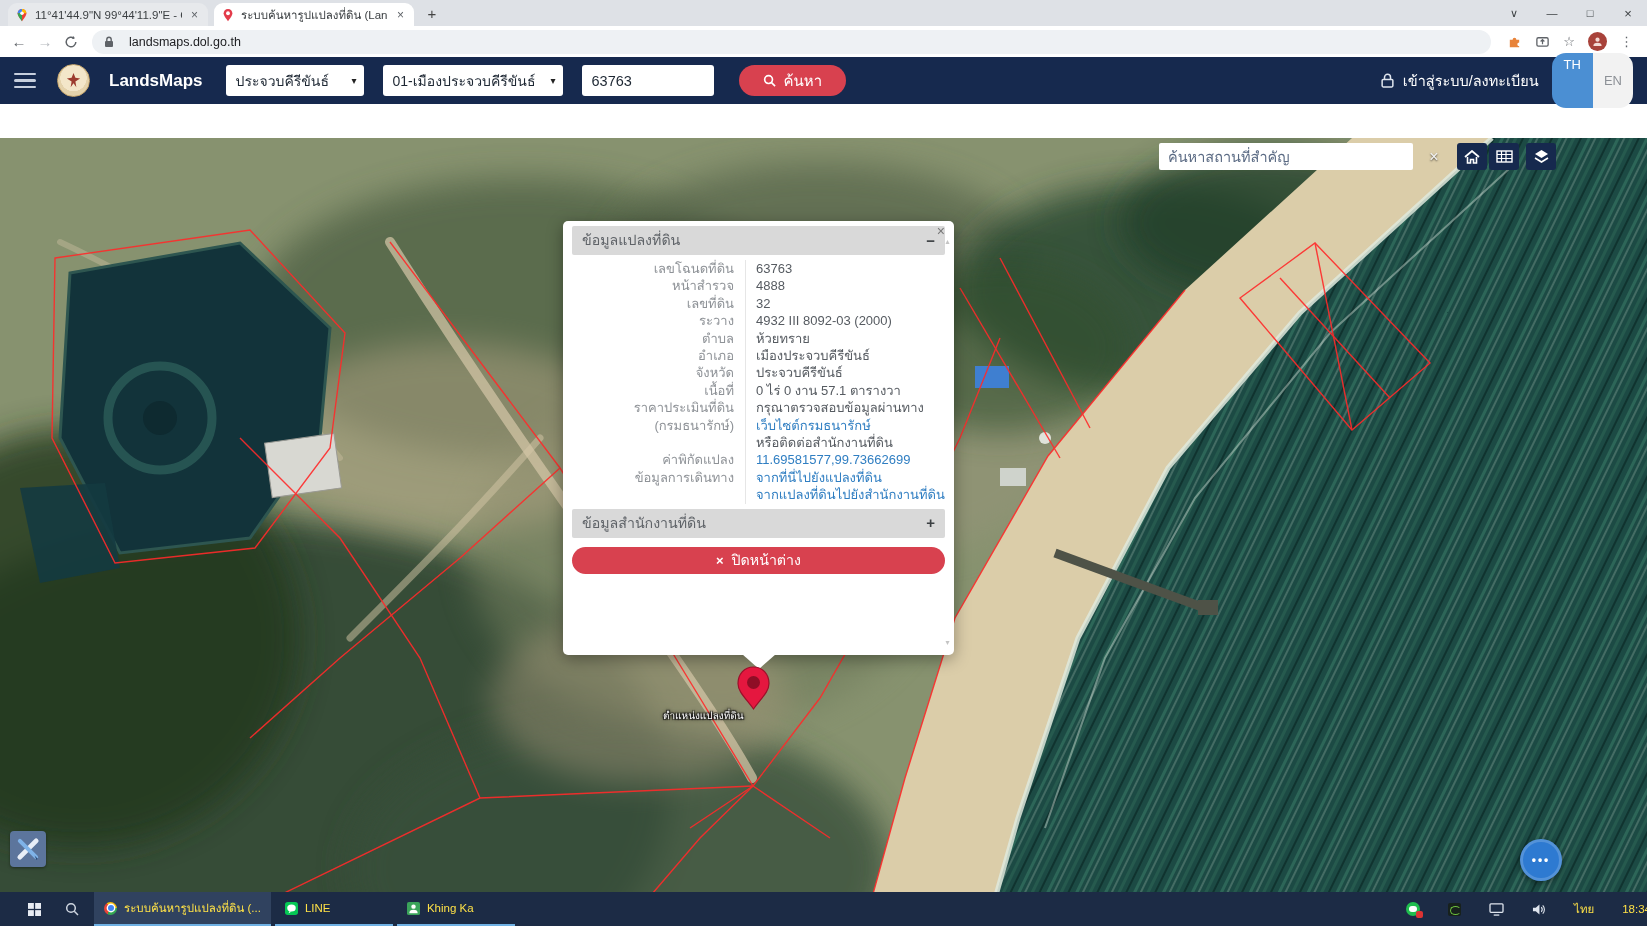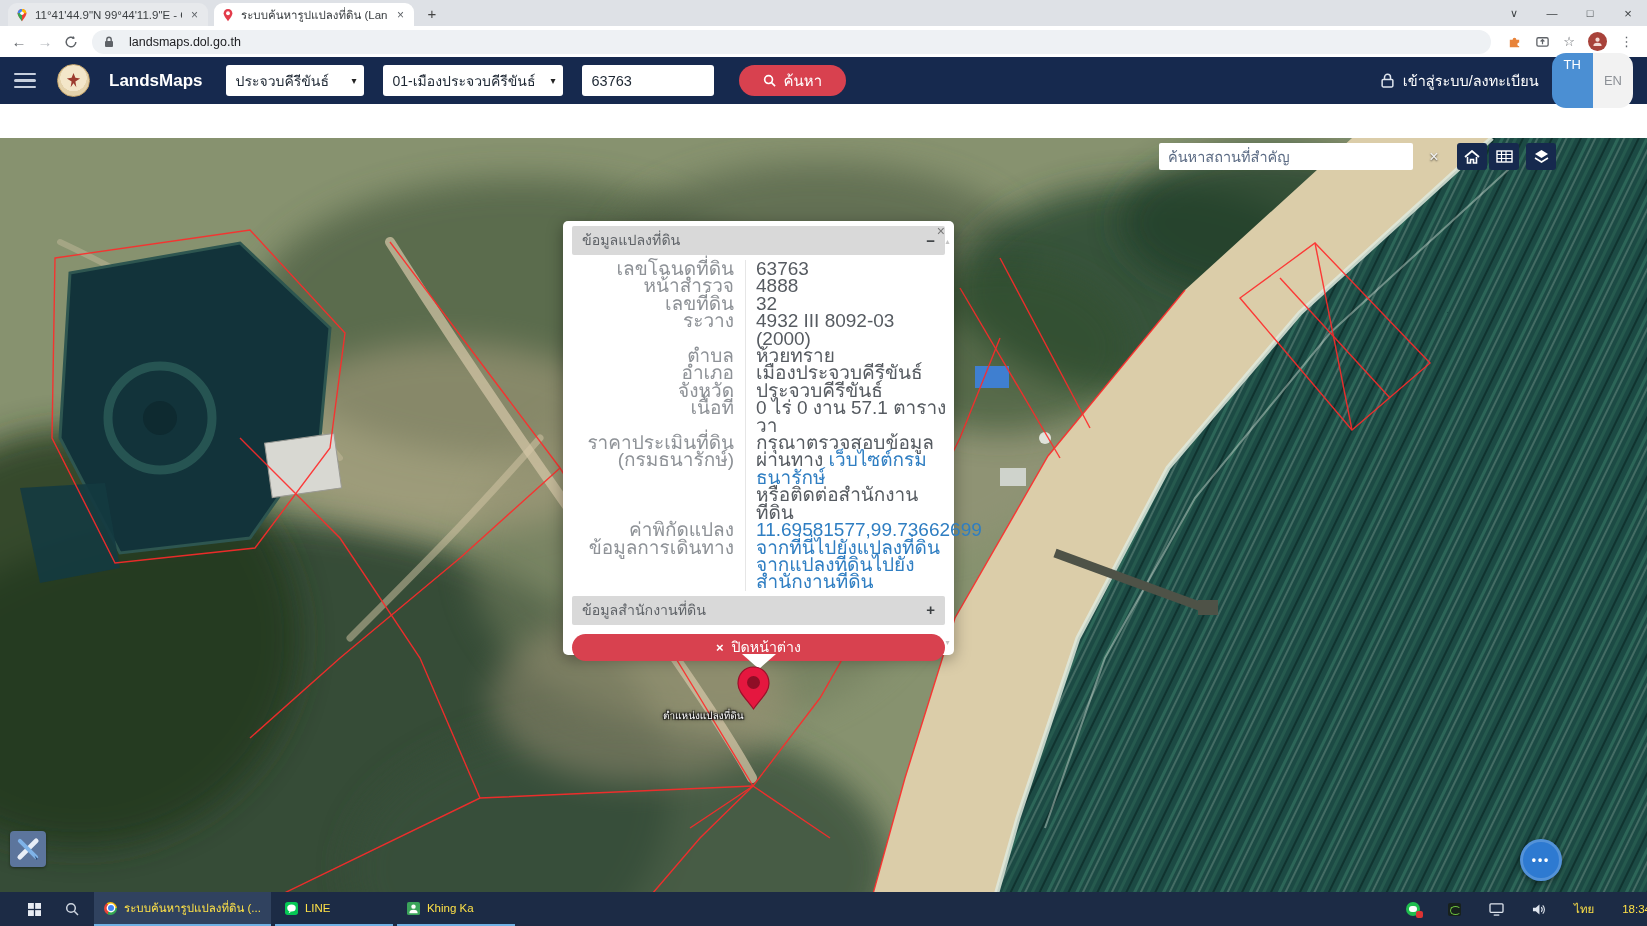--- a/index.html
+++ b/index.html
@@ -61,21 +61,21 @@
   .mbtn{position:absolute;top:5px;width:30px;height:27px;background:var(--navy,#16294e);border-radius:3px;
         display:flex;align-items:center;justify-content:center;}
   
   .dialog{position:absolute;left:563px;top:83px;width:391px;height:434px;background:#fff;border-radius:5px;
           box-shadow:0 4px 16px rgba(0,0,0,.35);}
   .dlg-close{position:absolute;top:2px;right:9px;font-size:14px;color:#777;}
   .warning{margin:15px 13px 6px;text-align:center;font-size:14.2px;line-height:1.42;color:var(--warning,#cb4a42);}
   .section-bar{margin:5px 9px 0;background:#d9d9d9;border-radius:2px;padding:3px 10px 4px;
                display:flex;align-items:center;justify-content:space-between;font-size:14.2px;color:#5f6368;}
   .section-bar .tog{color:#3c4043;font-weight:bold;font-size:15px;line-height:1;}
-  .fields{margin:5px 0 0;font-size:19px;}
+  .fields{margin:5px 0 0;font-size:13px;}
   .frow{display:flex;line-height:17.4px;}
   .frow .lbl{width:182px;text-align:right;padding-right:11px;color:#8e9297;flex:0 0 182px;box-sizing:border-box;}
   .frow .val{flex:1;padding-left:10px;border-left:1px solid #e6e6e6;color:#565b61;}
   .lnk{color:var(--link,#2f7ec2);}
   .close-btn{display:flex;align-items:center;justify-content:center;gap:8px;margin:9px 9px 0;height:27px;
              width:373px;background:var(--accent,#d8414f);color:#fff;border:none;border-radius:14px;
              font-size:14.2px;font-family:"Liberation Sans",sans-serif;}
   .close-btn .bx{font-weight:bold;font-size:13px;}
   .dlg-scroll{position:absolute;right:2px;top:16px;bottom:8px;width:9px;display:flex;flex-direction:column;
               justify-content:space-between;align-items:center;color:#c4c4c4;font-size:8px;}

